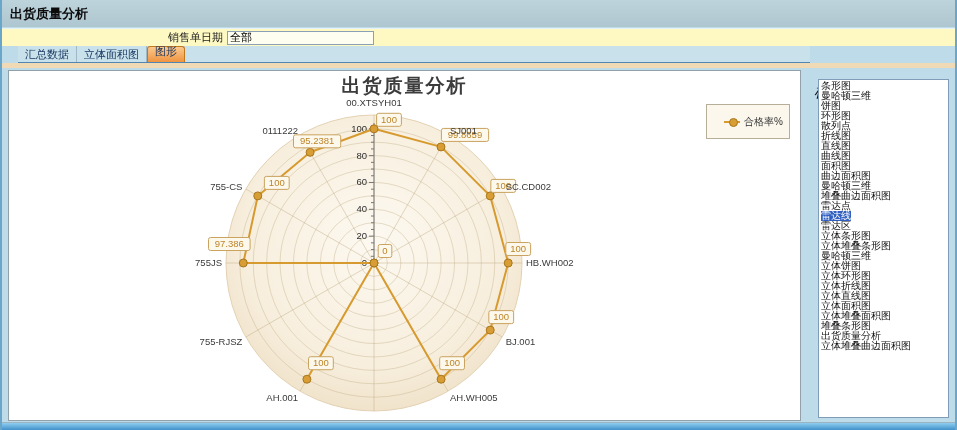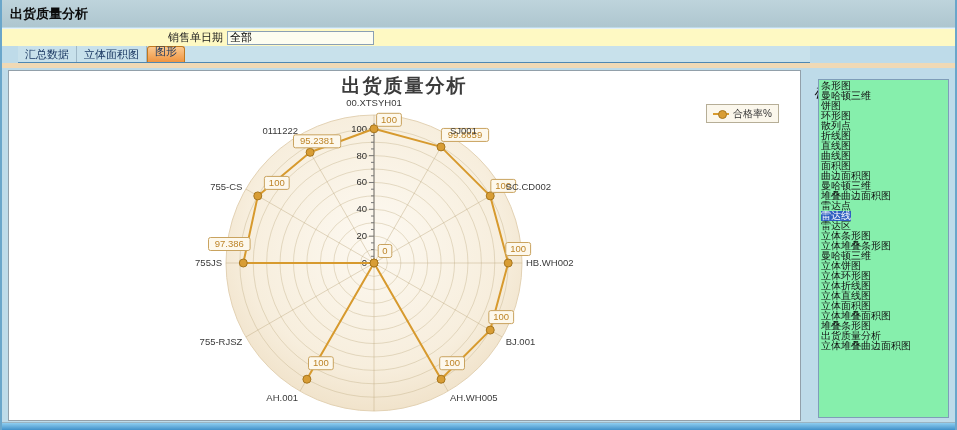--- a/index.html
+++ b/index.html
@@ -25,31 +25,31 @@
   .tab.inactive { border-right:1px solid #9fb8c6; }
   .tab.active { background:linear-gradient(#fbc98e,#ef9440); border:1px solid #c0781f; border-bottom:none;
     border-radius:3px 3px 0 0; font-weight:normal; margin-bottom:-1px; padding-bottom:9px; }
 
   .accent-strip { position:absolute; left:0; top:63px; width:957px; height:5px; background:#f0d9b5; }
 
   .chart-panel { position:absolute; left:8px; top:70px; width:793px; height:351px;
     background:#ffffff; border:1px solid #92a0aa; }
   .chart-title { position:absolute; left:0; top:2px; width:100%; text-align:center;
     font-size:19px; font-weight:bold; color:#3c3c3c; letter-spacing:2px; }
-  .legend { position:absolute; left:697px; top:33px; height:19px; background:#fbf7ec;
-    border:1px solid #b6ae97; display:flex; align-items:center; padding:0 6px 0 6px;text-align:right; }
+  .legend { position:absolute; left:697px; top:33px; height:35px; background:#fbf7ec;
+    border:1px solid #b6ae97; display:flex; align-items:center; padding:0 6px 0 17px;text-align:right; }
   .legend-marker { position:relative; width:16px; height:2px; background:#d79a2e; margin-right:4px; }
   .legend-marker::after { content:""; position:absolute; left:5px; top:-3px; width:7px; height:7px;
     border-radius:50%; background:#d89d35; border:1px solid #a7761e; }
   .legend span.lbl { font-size:10px; color:#333; }
   #radar { position:absolute; left:0; top:0; }
 
   .style-panel-title { position:absolute; left:814px; top:82px; font-size:16px; color:#111;font-style:italic; }
   .style-list { position:absolute; left:818px; top:79px; width:131px; height:339px;
-    background:#86efac; border:1px solid #7f9db9; overflow:hidden; font-size:10px; line-height:10px;
+    background:#ffffff; border:1px solid #7f9db9; overflow:hidden; font-size:10px; line-height:10px;
     padding-top:1px; padding-left:2px; cursor:default; }
   .style-item span { display:inline-block; white-space:nowrap; }
   .style-item.selected span { background:#2f5fc0; color:#ffffff; }
 
   .bottom-bar { position:absolute; left:0; top:422px; width:957px; height:8px;
     background:linear-gradient(#8ecdf0,#4191c9); border-top:1px solid #9ab4c2; }
 </style>
 </head>
 <body>
 

